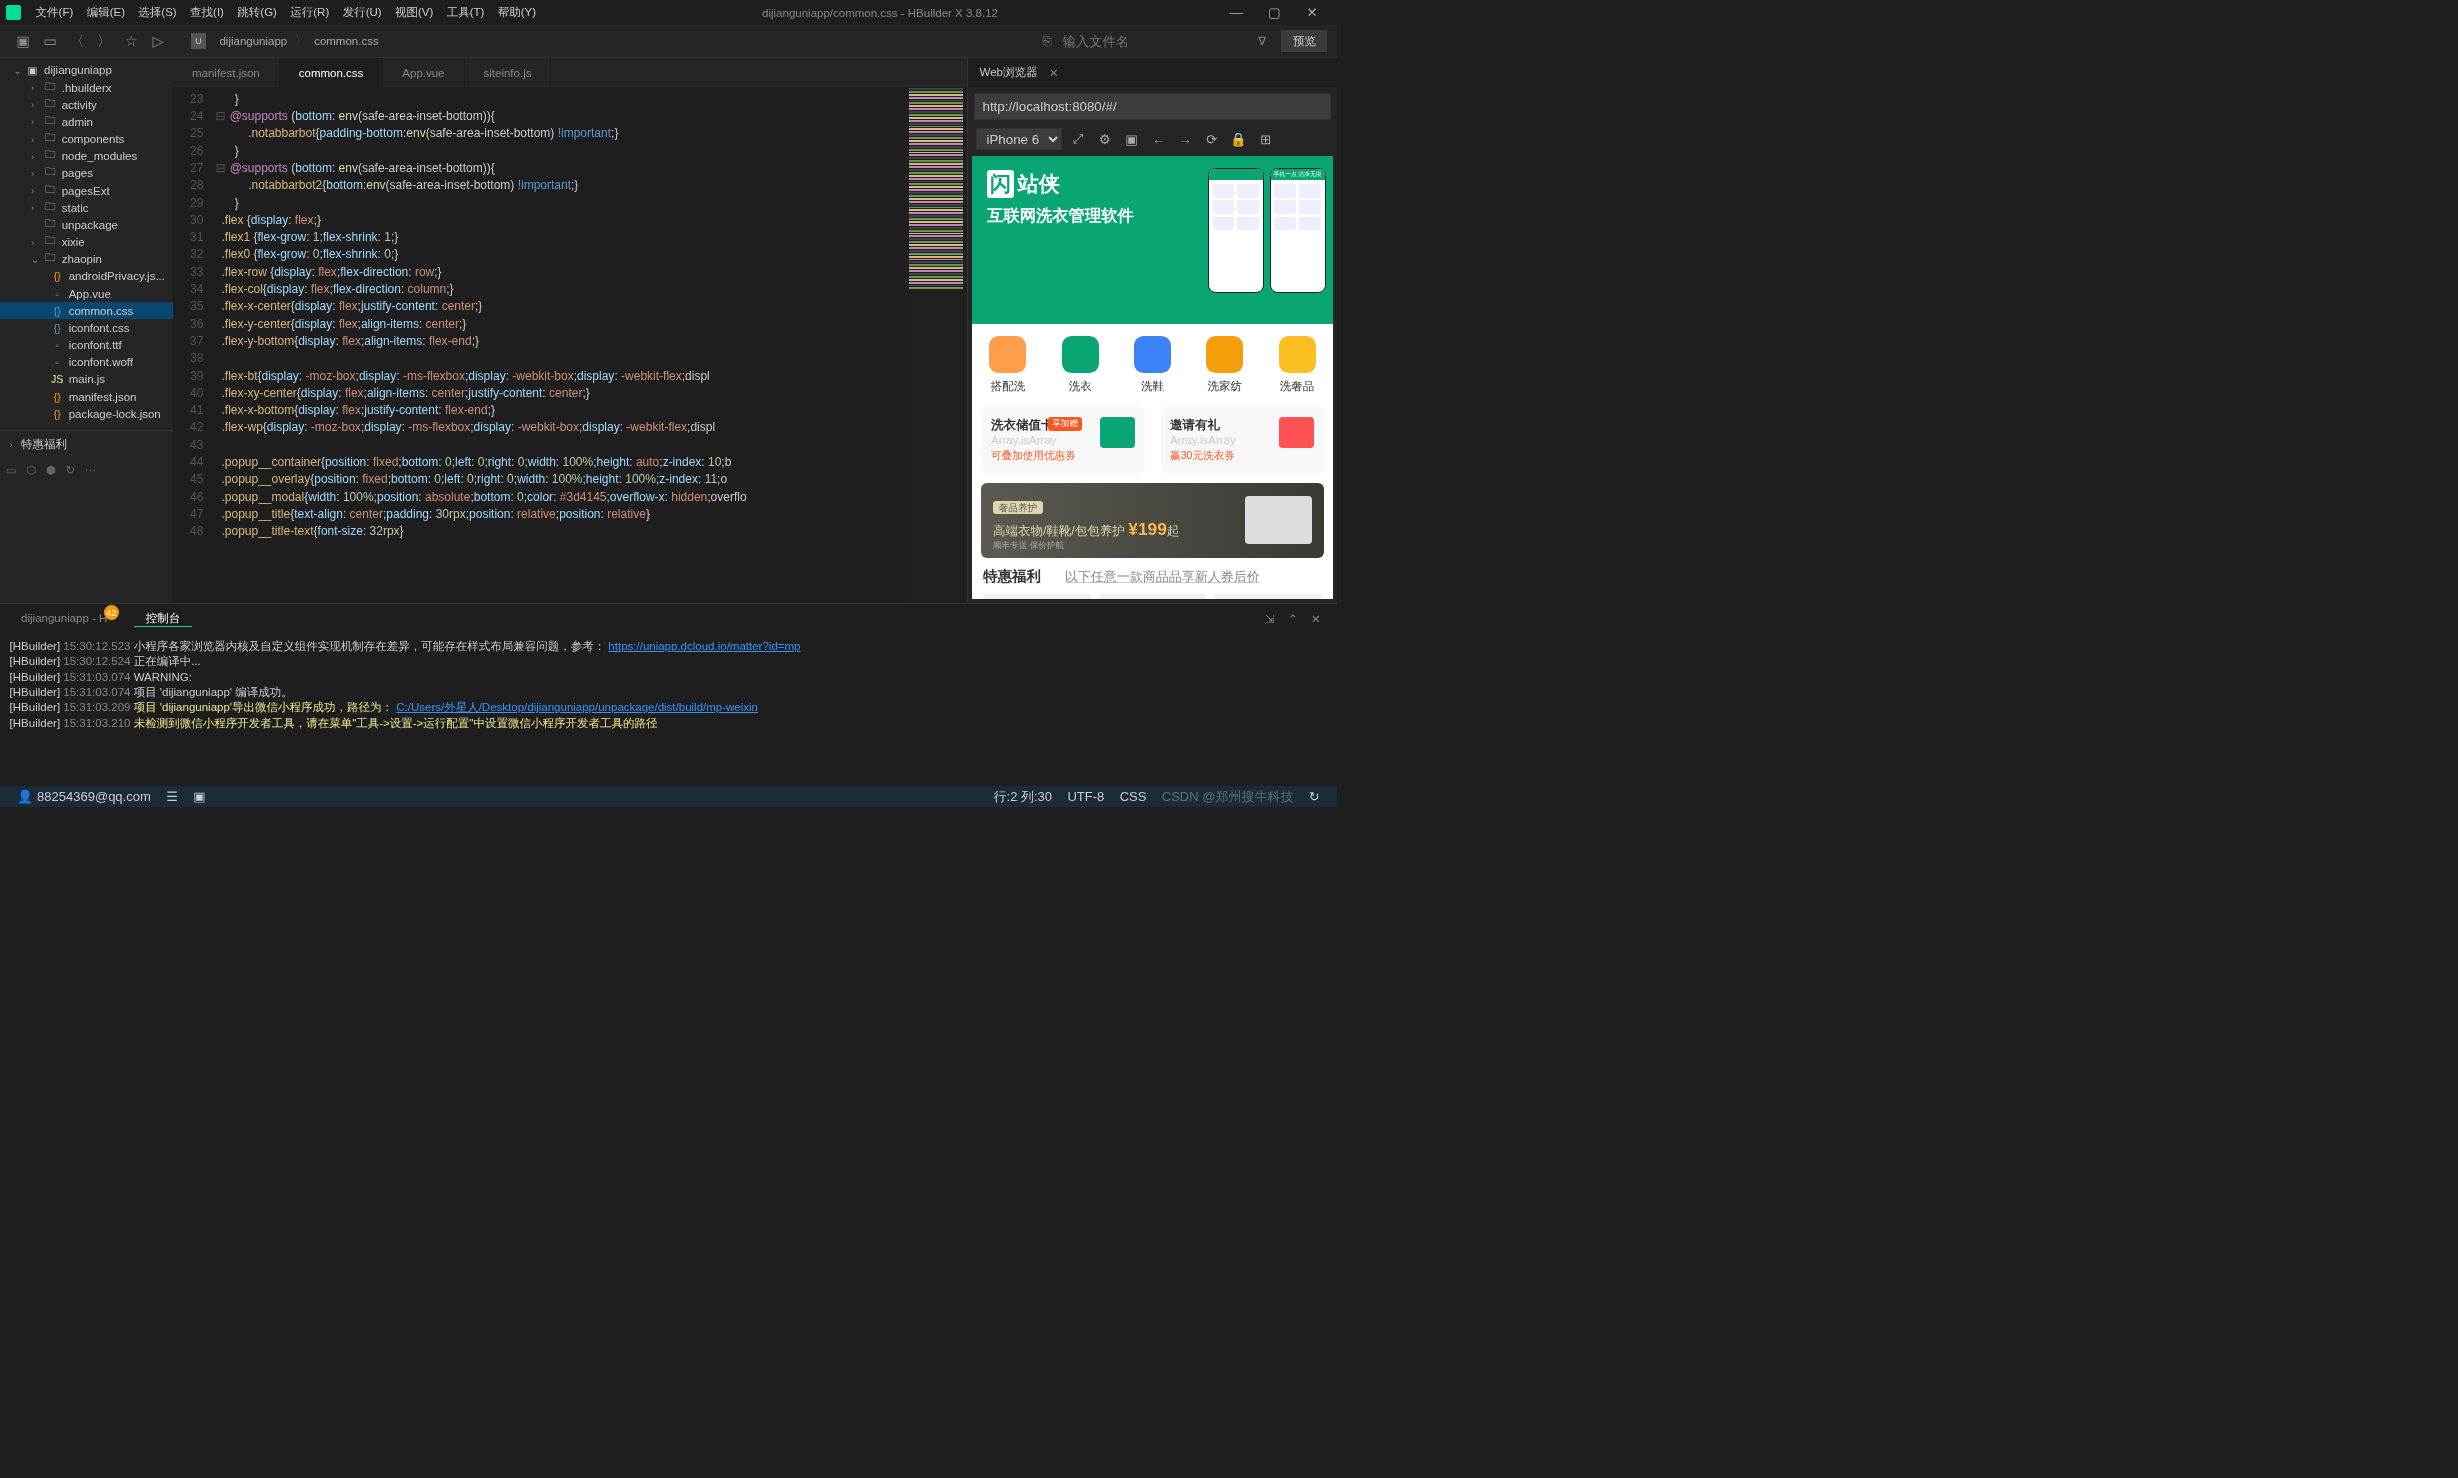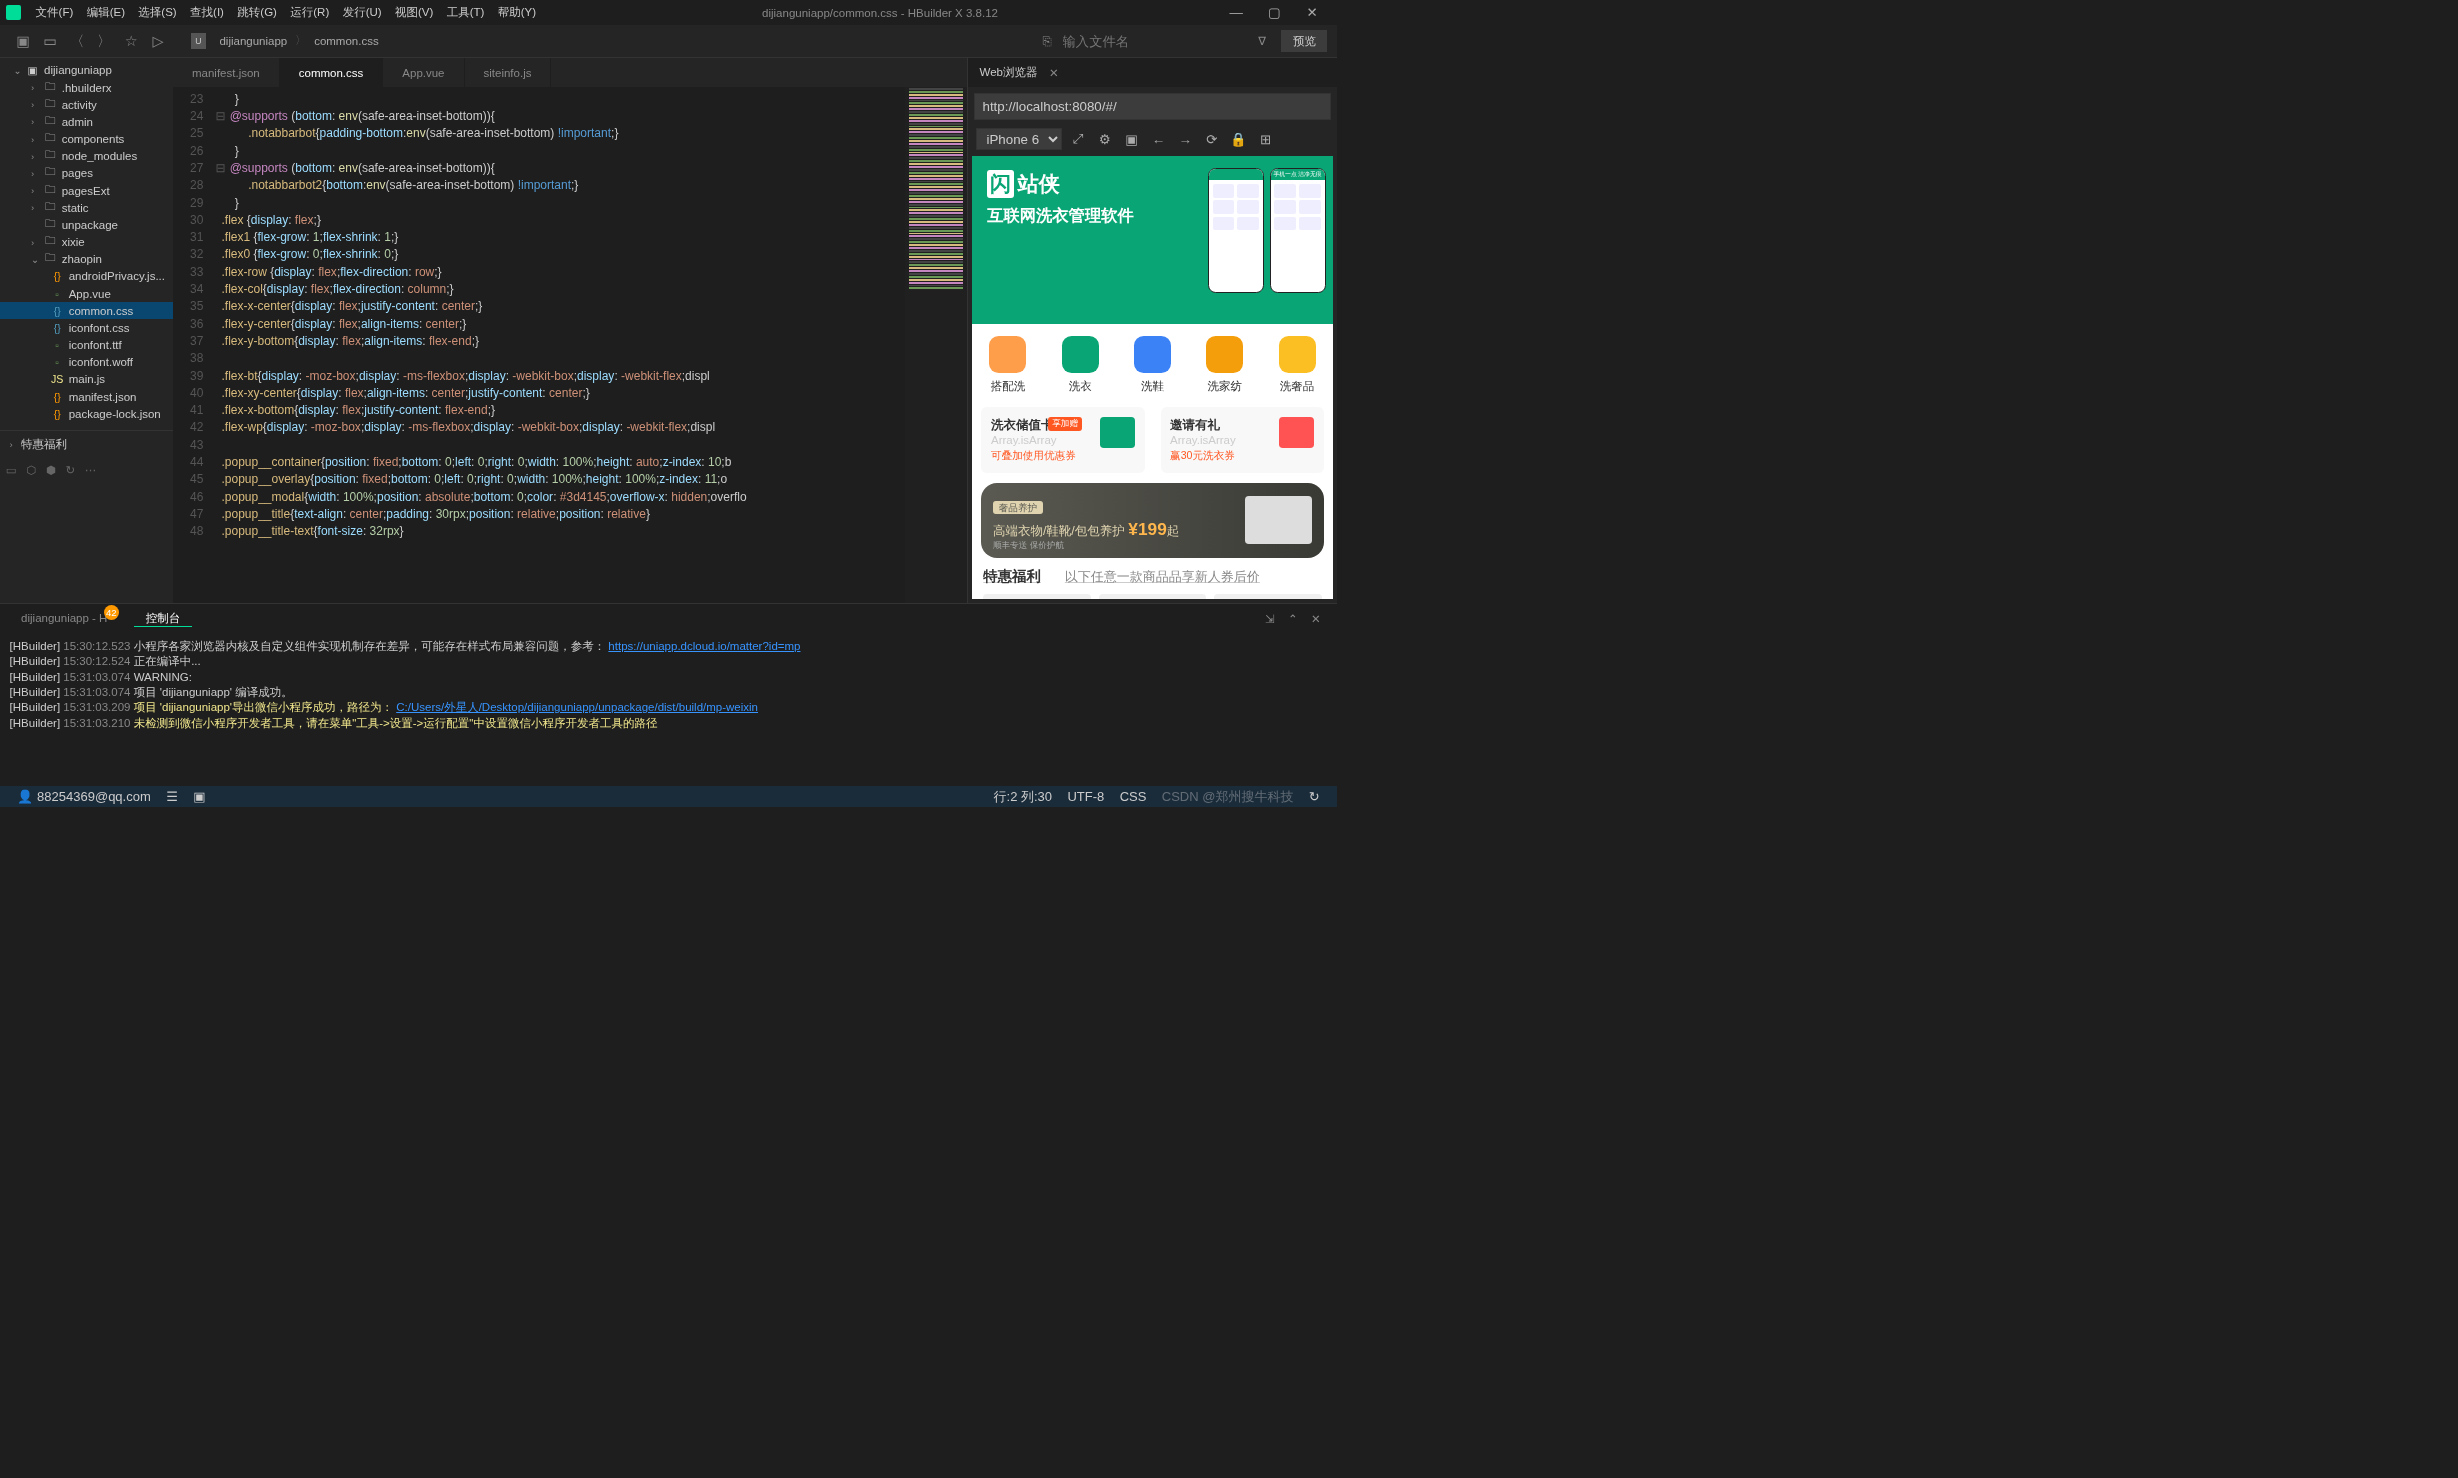--- a/index.html
+++ b/index.html
@@ -66,21 +66,21 @@
 .pv-svc { display:flex; padding:11.5px 0 13.4px; background:#fff; }
 .pv-svc .svc { flex:1; text-align:center; }
 .pv-svc .svc .ic { width:37px; height:37px; border-radius:9.6px; margin:0 auto 5.8px; }
 .pv-svc .svc .lb { font-size:11.5px; color:#333; }
 .pv-cards { display:flex; padding:0 9.6px 9.6px; gap:16px; }
 .pv-cards .card { flex:1; background:#f8f8f8; border-radius:5.8px; padding:9.6px; position:relative; }
 .pv-cards .card .t { font-size:12.5px; color:#333; font-weight:bold; }
 .pv-cards .card .s { font-size:10.6px; margin-top:3.8px; }
 .pv-cards .card .tag { position:absolute; top:9.6px; left:67px; background:#ff5722; color:#fff; font-size:8.6px; padding:1px 3.8px; border-radius:2.9px; }
 .pv-cards .card .imgbox { position:absolute; right:9.6px; top:9.6px; width:35px; height:31px; border-radius:3.8px; }
-.pv-promo { height:75px; background:linear-gradient(90deg,#5a5a52,#3a3a35); margin:0 9.6px 9.6px; border-radius:16px; padding:9.6px 11.5px; color:#e0d4b0; position:relative; display:flex; align-items:center; }
+.pv-promo { height:75px; background:linear-gradient(90deg,#5a5a52,#3a3a35); margin:0 9.6px 9.6px; border-radius:6px; padding:9.6px 11.5px; color:#e0d4b0; position:relative; display:flex; align-items:center; }
 .pv-promo .tag { background:#e0d4b0; color:#5a5a52; font-size:9.6px; padding:1px 5.8px; border-radius:2.9px; }
 .pv-promo .txt { font-size:12.5px; margin-top:3.8px; }
 .pv-promo .price { color:#ffb74d; font-size:17.3px; font-weight:bold; }
 .pv-promo .bag { width:67px; height:48px; background:#ddd; border-radius:3.8px; }
 .pv-promo .sub { font-size:8.6px; color:#aaa; position:absolute; bottom:5.8px; left:11.5px; }
 .pv-sale { padding:0 11.5px; }
 .pv-sale .h { display:flex; align-items:baseline; gap:24px;text-decoration:underline; }
 .pv-sale .h .t { font-size:14.4px; font-weight:bold; color:#333; }
 .pv-sale .h .s { font-size:13px; color:#888; }
 .pv-sale .items { display:flex; gap:7.7px; margin-top:7.7px; }

